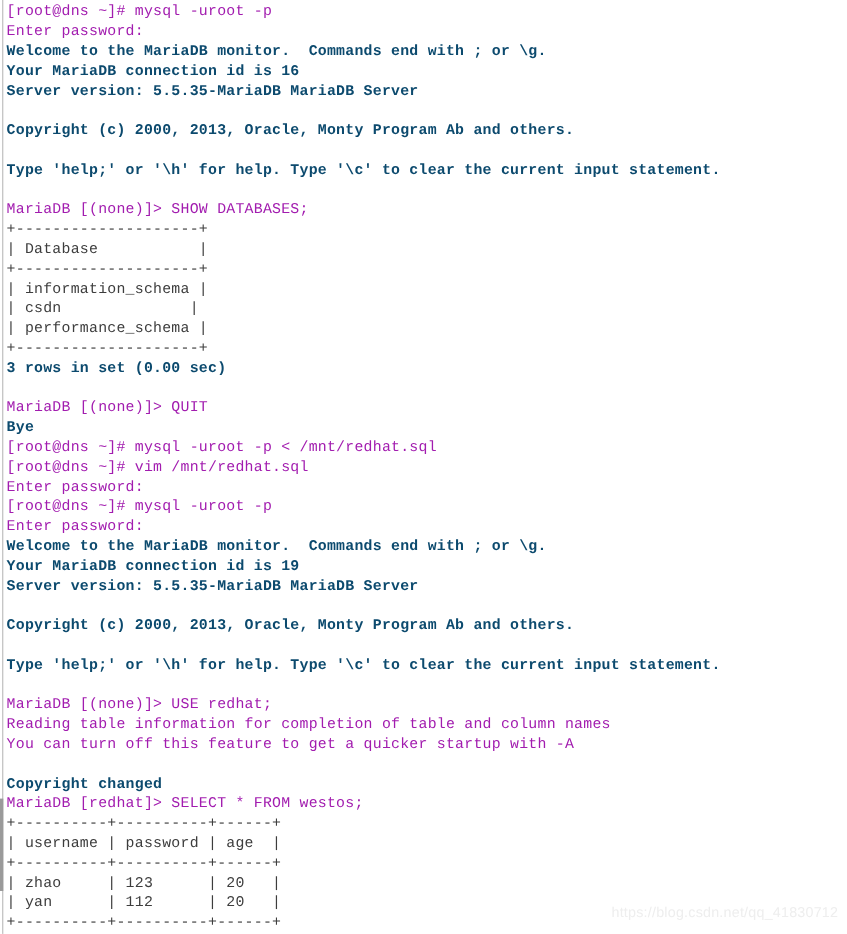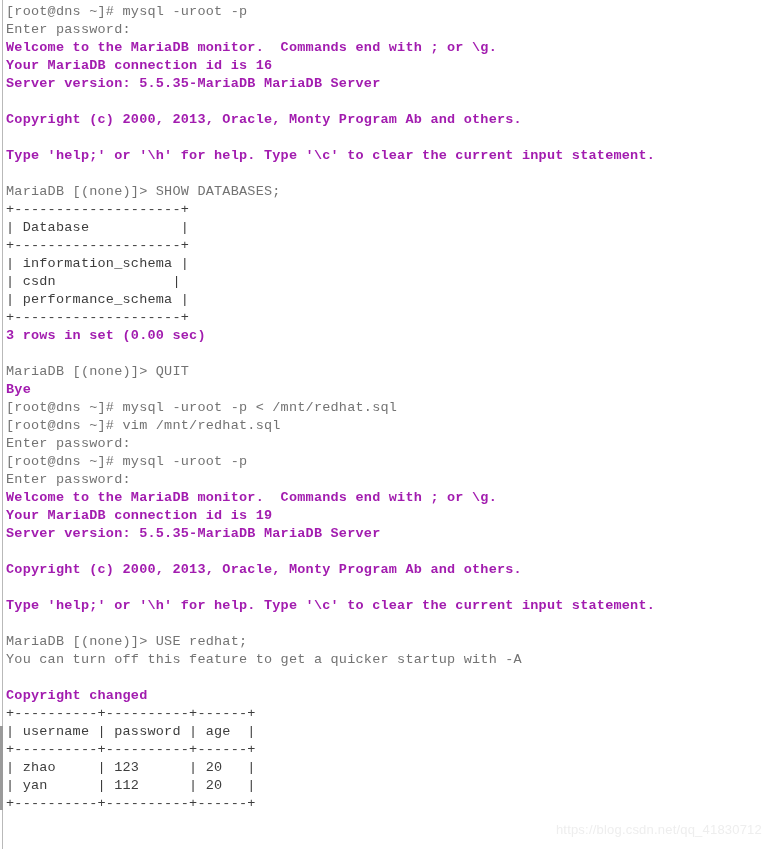--- a/index.html
+++ b/index.html
@@ -42,26 +42,26 @@
     background: #9a9a9a;
   }
 
   .line {
     display: block;
     font-size: 13.5px;
     line-height: 18px;
     height: 18px;
     white-space: pre;
     letter-spacing: 0.22px;
-    color: #737373;
+    color: #a21caf;
     font-weight: 400;
   }
   
   .line.bold {
-    color: #a21caf;
+    color: #0c4a6e;
     font-weight: 700;
   }
   
   .line.art {
     color: #3d3d3d;
     font-weight: 400;
   }
   .line.blank {
     color: transparent;
   }
@@ -115,23 +115,25 @@
       <span class="line">Enter password:</span>
       <span class="line bold">Welcome to the MariaDB monitor.  Commands end with ; or \g.</span>
       <span class="line bold">Your MariaDB connection id is 19</span>
       <span class="line bold">Server version: 5.5.35-MariaDB MariaDB Server</span>
       <span class="line blank"> </span>
       <span class="line bold">Copyright (c) 2000, 2013, Oracle, Monty Program Ab and others.</span>
       <span class="line blank"> </span>
       <span class="line bold">Type 'help;' or '\h' for help. Type '\c' to clear the current input statement.</span>
       <span class="line blank"> </span>
       <span class="line">MariaDB [(none)]&gt; USE redhat;</span>
+      <span class="line">Reading table information for completion of table and column names</span>
       <span class="line">You can turn off this feature to get a quicker startup with -A</span>
       <span class="line blank"> </span>
       <span class="line bold">Copyright changed</span>
+      <span class="line">MariaDB [redhat]&gt; SELECT * FROM westos;</span>
       <span class="line art">+----------+----------+------+</span>
       <span class="line art">| username | password | age  |</span>
       <span class="line art">+----------+----------+------+</span>
       <span class="line art">| zhao     | 123      | 20   |</span>
       <span class="line art">| yan      | 112      | 20   |</span>
       <span class="line art">+----------+----------+------+</span>
     </div>
 
   <div id="watermark">https://blog.csdn.net/qq_41830712</div>
 

